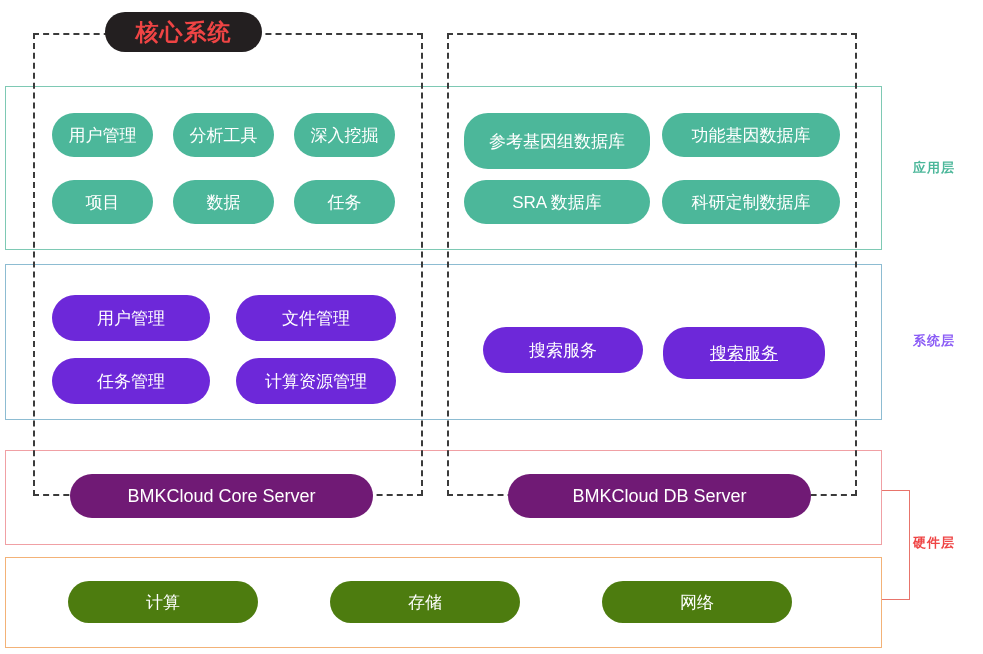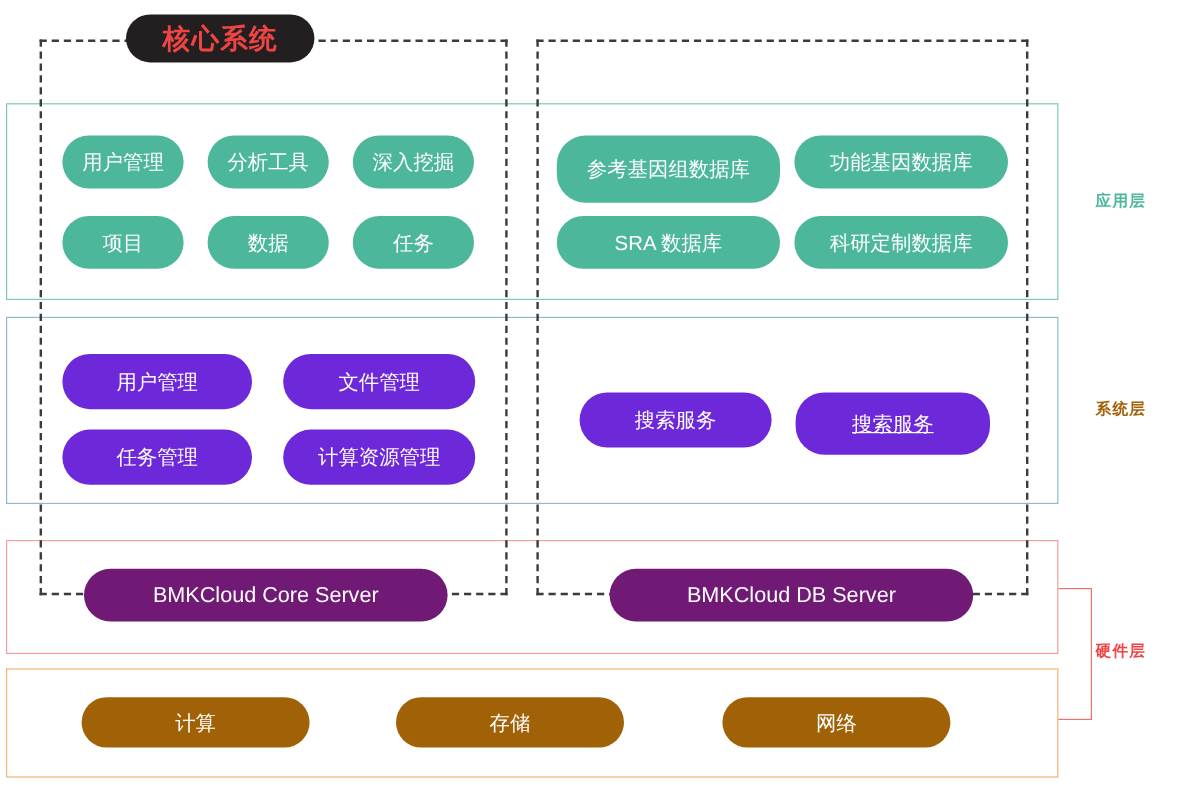--- a/index.html
+++ b/index.html
@@ -62,32 +62,32 @@
     display: flex;
     align-items: center;
     justify-content: center;
     font-size: 17px;
     white-space: nowrap;
     z-index: 20;
   }
   .pill.green  { background: #4cb79a; }
   .pill.blue   { background: #6d28d9; }
   .pill.red    { background: #701a75; font-size: 18px; }
-  .pill.orange { background: #a16207; }
+  .pill.orange { background: #4d7c0f; }
 
   
   .side-label {
     position: absolute;
     font-size: 13px;
     font-weight: bold;
     letter-spacing: 1px;
     white-space: nowrap;
   }
   .side-label.app      { color: #4cb79a; }
-  .side-label.system   { color: #a16207; }
+  .side-label.system   { color: #8b5cf6; }
   .side-label.hardware { color: #ef4444; }
 
   
   .bracket {
     position: absolute;
     box-sizing: border-box;
     border: 1.5px solid #e8746b;
     border-left: none;
     background: transparent;
   }

